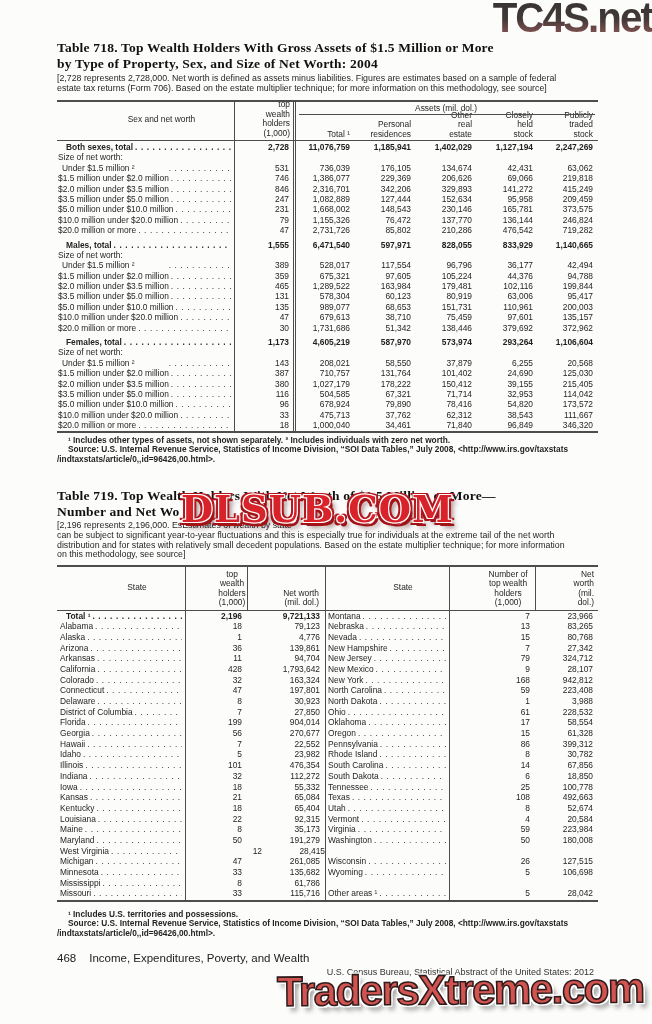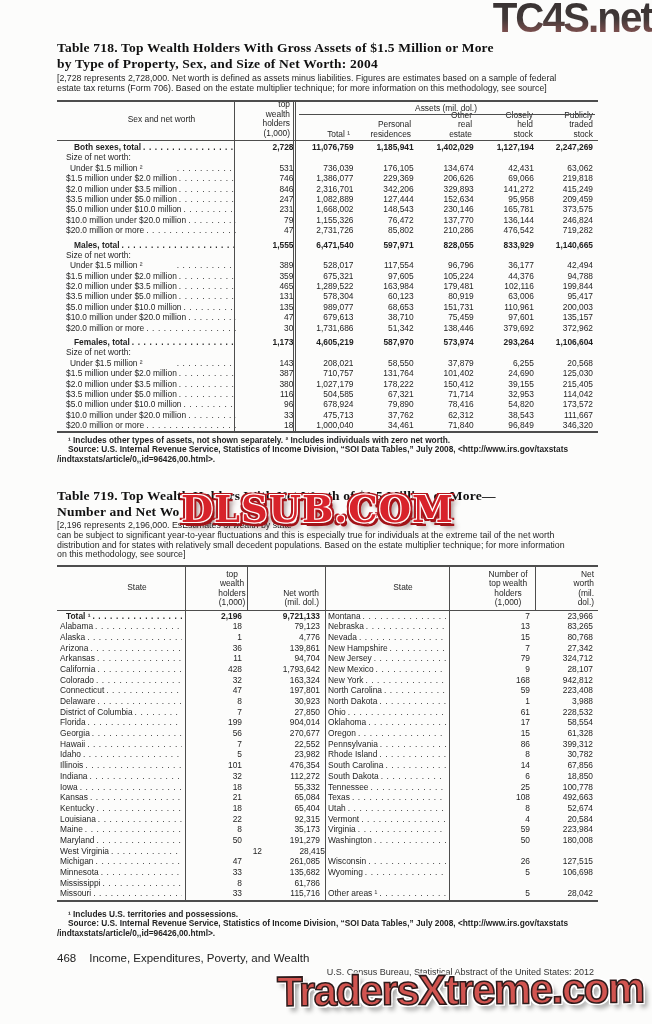--- a/index.html
+++ b/index.html
@@ -31,21 +31,21 @@
   .t718 .h-stub { width:177px; display:flex; align-items:center; justify-content:center; }
   .t718 .h-holders { width:60px; justify-content:flex-end; text-align:right; padding-right:4px; }
   .t718 .h-assets { width:304px; position:relative; }
   .t718 .spanner { text-align:center; height:12px; line-height:12px; }
   .t718 .spanline { position:absolute; left:5px; right:3px; top:12px; border-bottom:1px solid #4d4d4d; }
   .t718 .acols { display:flex; height:27px; }
   .t718 .acol { justify-content:flex-end; text-align:right; padding-right:5px; }
   .t718 .acol:nth-child(1){width:61px}.t718 .acol:nth-child(2){width:61px}
   .t718 .acol:nth-child(3){width:61px}.t718 .acol:nth-child(4){width:61px}.t718 .acol:nth-child(5){width:60px}
   .r718 { display:flex; height:10.4px; line-height:10.45px; }
-  .r718 .stub { width:177px; display:flex; overflow:hidden; padding-left:1px;margin-left:8px; }
+  .r718 .stub { width:177px; display:flex; overflow:hidden; padding-left:1px; }
   .r718 .num { text-align:right; padding-right:5px; }
   .r718 .c0{width:60px}.r718 .c1{width:61px}.r718 .c2{width:61px}.r718 .c3{width:61px}.r718 .c4{width:61px}.r718 .c5{width:60px}
   .r718.total { font-weight:700; margin-top:4px; }
   .r718.total:first-child { margin-top:1px; }
   .r718.ind .stub { padding-left:5px;gap:32px; }
 
   
   .t719 { top:565px; height:337px; }
   .t719 .thead { display:flex; height:43.5px; border-bottom:1.5px solid #4d4d4d; position:relative; }
   .t719 .h-stub-l { width:128px; display:flex; align-items:center; justify-content:center; }

